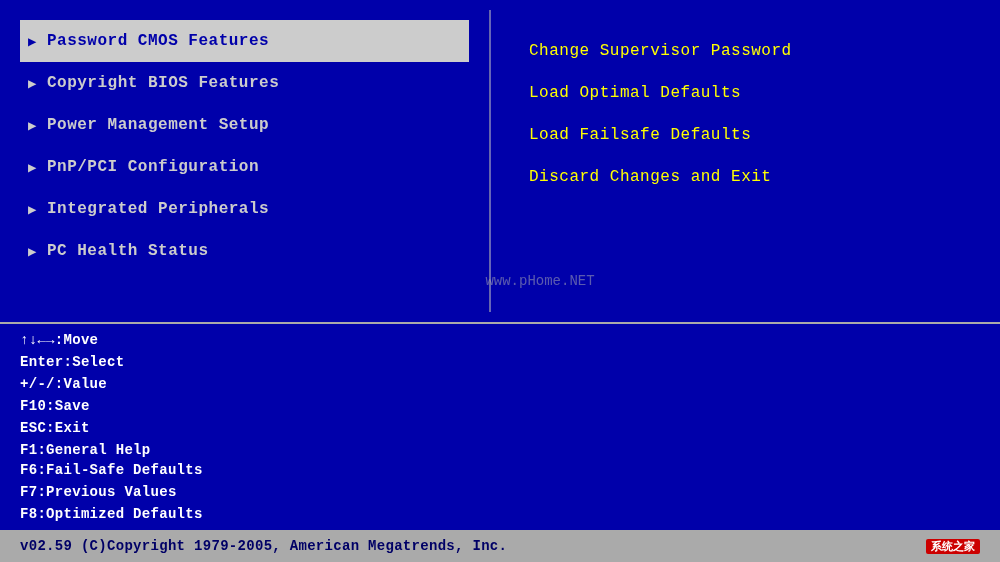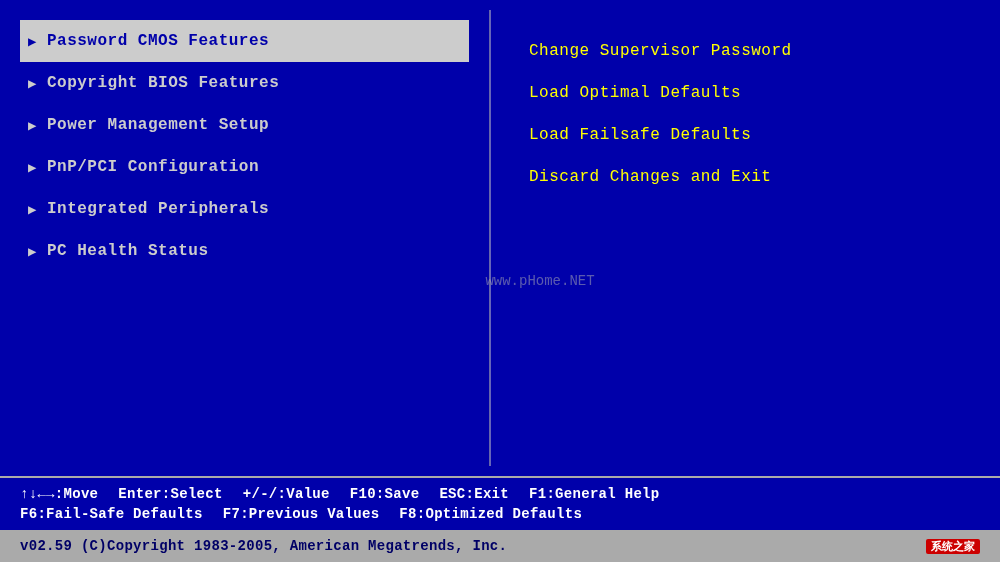--- a/index.html
+++ b/index.html
@@ -99,22 +99,22 @@
       background-color: #0000AA;
       border-top: 2px solid #AAAAAA;
       padding: 8px 20px;
       display: flex;
       flex-direction: column;
       gap: 4px;
     }
 
     .bottom-row {
       display: flex;
-      flex-direction: row;
-      gap: 20px;
+      flex-direction: column;
+      gap: 6px;
       color: #FFFFFF;
       font-size: 14px;
       font-weight: bold;
       letter-spacing: 0.3px;
     }
 
     .bottom-row span {
       white-space: nowrap;
     }
 
@@ -223,19 +223,19 @@
       </div>
     <div class="bottom-row">
 
     <span>F6:Fail-Safe Defaults</span>
         <span>F7:Previous Values</span>
         <span>F8:Optimized Defaults</span>
       </div>
   </div>
 
   <div class="copyright-bar">
-    <span class="copyright-text">v02.59  (C)Copyright 1983-2005, American Megatrends, Inc.</span>
+    <span class="copyright-text">v02.59  (C)Copyright 1979-2005, American Megatrends, Inc.</span>
     <div class="logo-area">
       <div class="logo-badge">系统之家</div>
     </div>
   </div>
 
 </div>
 
 </body></html>

